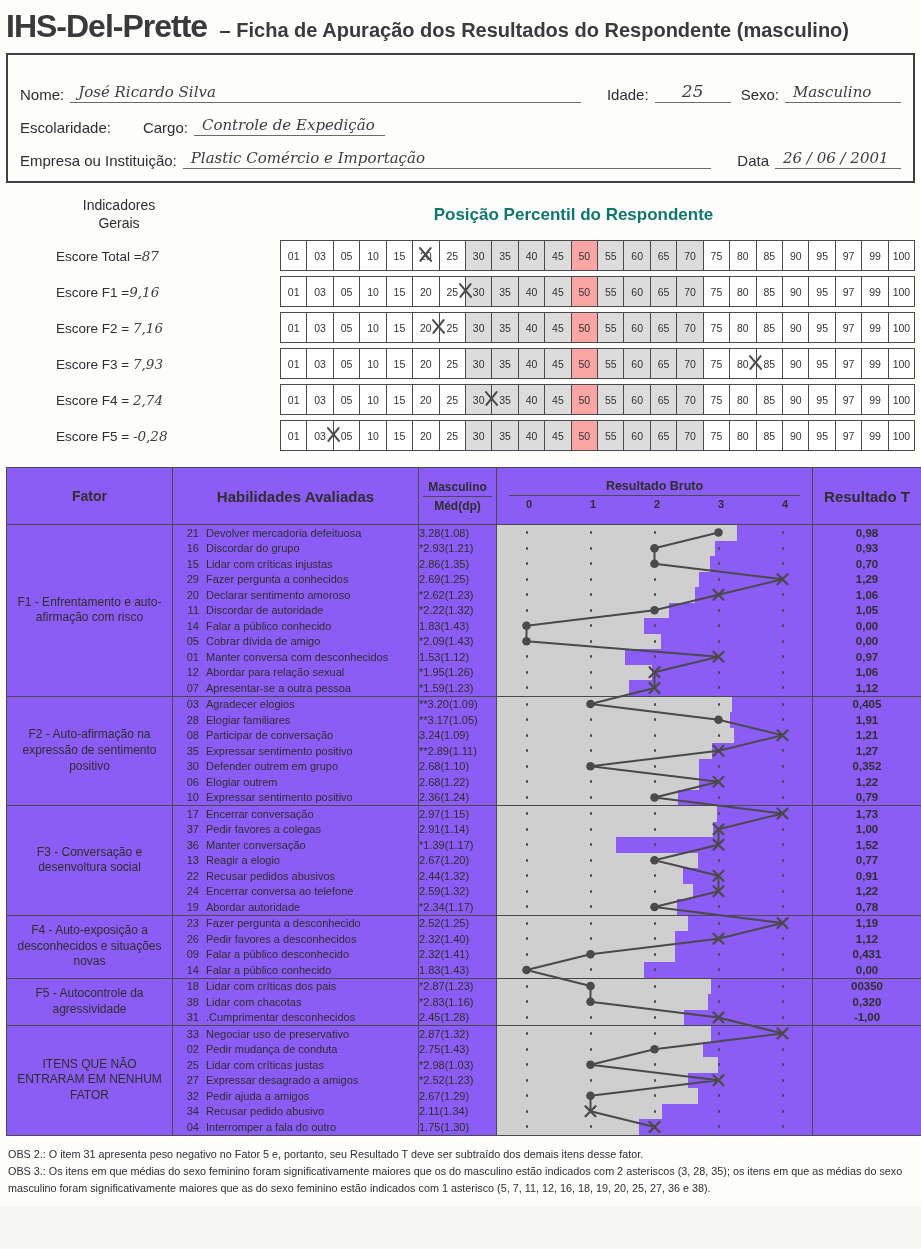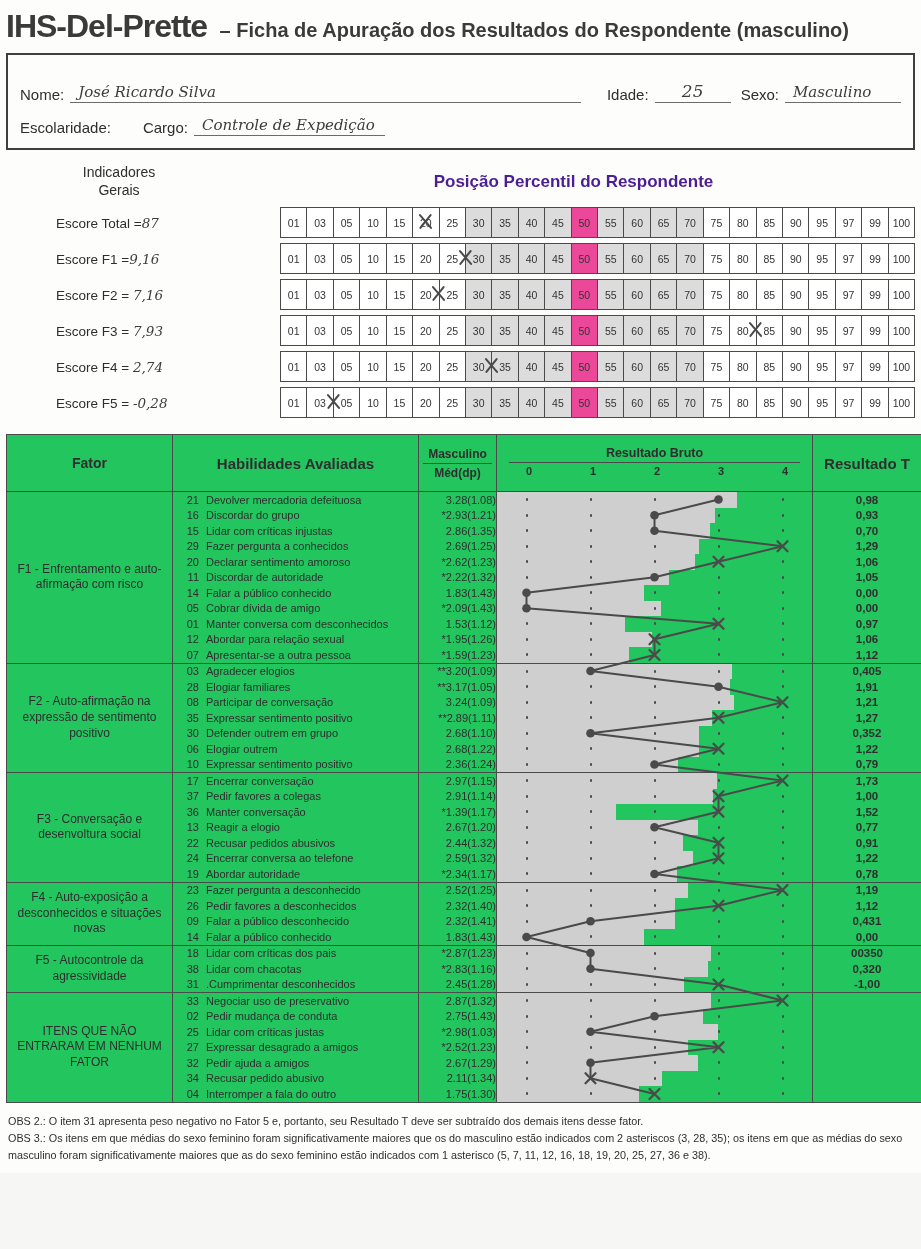--- a/index.html
+++ b/index.html
@@ -19,49 +19,49 @@
   .fval{border-bottom:1.3px solid #6b6b6b;padding:0 8px 1px 8px;min-height:18px;}
   .grow{flex:1;}
   .hand{font-family:"DejaVu Serif",serif;font-style:italic;color:#3d3d3d;font-size:15px;}
   .gap{width:26px;}
 
   
   .perc-section{margin:0 2px 16px 2px;}
   .perc-head{display:flex;align-items:center;margin-bottom:8px;}
   .perc-heading{width:226px;text-align:center;font-size:14px;color:#2e2e2e;line-height:1.25;}
   .perc-heading .l1{display:block;}
-  .perc-title{flex:1;text-align:center;font-size:17px;font-weight:600;color:#4c1d95;}
+  .perc-title{flex:1;text-align:center;font-size:17px;font-weight:600;color:#0f766e;}
   .perc-row{display:flex;align-items:center;margin-bottom:5px;margin-left:48px;}
   .perc-label{width:226px;font-size:13.5px;color:#2e2e2e;padding-left:2px;box-sizing:border-box;}
   .perc-score{font-family:"DejaVu Serif",serif;font-style:italic;font-size:13.5px;color:#3d3d3d;}
   .perc-grid{flex:1;display:flex;border:1.4px solid #4a4a4a;position:relative;background:#fff;}
   .perc-cell{flex:1;border-left:1px solid #4a4a4a;height:29px;display:flex;align-items:center;justify-content:center;font-size:10.5px;color:#333;}
   .perc-cell:first-child{border-left:none;}
   .perc-cell.shade{background:#dcdcdc;}
-  .perc-cell.shade-dark{background:#ec4899;}
+  .perc-cell.shade-dark{background:#fca5a5;}
   .perc-x{position:absolute;top:50%;width:18px;height:20px;transform:translate(-50%,-50%);z-index:3;}
 
   
   #table-wrap{position:relative;margin:0 2px;}
-  table.results{border-collapse:collapse;width:915px;table-layout:fixed;border:1.6px solid #4a4a4a;background:#22c55e;}
+  table.results{border-collapse:collapse;width:915px;table-layout:fixed;border:1.6px solid #4a4a4a;background:#8b5cf6;}
   col.c-fator{width:166px;} col.c-hab{width:246px;} col.c-med{width:78px;} col.c-chart{width:316px;} col.c-t{width:109px;}
   th{font-weight:600;color:#2e2e2e;vertical-align:middle;padding:2px;}
   thead th{border-bottom:1.2px solid #4a4a4a;height:52px;}
   .bl{border-left:1px solid #4a4a4a;}
   .th-fator{font-size:14px;} .th-hab{font-size:15px;} .th-t{font-size:15px;}
   .th-med .m1{font-size:12px;border-bottom:1px solid #4a4a4a;padding-bottom:2px;margin:0 2px;}
   .th-med .m2{font-size:12px;padding-top:2px;font-weight:600;}
   .th-bruto .b1{font-size:12.5px;border-bottom:1px solid #4a4a4a;margin:0 10px;padding-bottom:2px;}
   .scale{position:relative;height:15px;margin-top:2px;}
   .scale span{position:absolute;top:0;transform:translateX(-50%);font-size:11px;font-weight:600;}
   tbody td{height:15.5px;padding:0;vertical-align:middle;}
   td.fator-cell{text-align:center;font-size:12px;color:#2e2e2e;line-height:1.3;padding:0 8px;}
   td.hab-cell{font-size:11px;color:#2e2e2e;padding:0 2px 0 6px;white-space:nowrap;overflow:hidden;}
   .inum{display:inline-block;width:20px;text-align:right;margin-right:7px;}
-  td.med-cell{font-size:11px;text-align:right;color:#2e2e2e;white-space:nowrap;}
+  td.med-cell{font-size:11px;text-align:left;color:#2e2e2e;white-space:nowrap;}
   td.t-cell{font-size:11.5px;font-weight:600;text-align:center;color:#2e2e2e;}
   td.chart-cell{position:relative;}
   .bar{position:absolute;left:0;top:0;bottom:0;background:#cfcfcf;}
   .cdot{position:absolute;top:50%;width:2.6px;height:2.6px;margin-top:-1.3px;background:#4a4a4a;border-radius:50%;z-index:2;}
   tr.group-start td{border-top:1px solid #4a4a4a;}
   #overlay{position:absolute;left:0;top:0;pointer-events:none;z-index:4;}
 
   
   .obs{margin:10px 4px 0 4px;font-size:10.8px;color:#2e2e2e;line-height:1.55;}
   .obs p{margin:0 0 1px 0;}
@@ -85,20 +85,27 @@
       <span class="fval hand" style="width:60px;text-align:center;font-size:17px;">25</span>
       <span class="gap" style="width:10px;"></span>
       <span class="flabel">Sexo:</span>
       <span class="fval hand" style="width:100px;">Masculino</span>
     </div>
     <div class="form-row">
       <span class="flabel">Escolaridade:</span>
       <span class="gap"></span>
       <span class="flabel">Cargo:</span>
       <span class="fval hand" style="width:175px;">Controle de Expedição</span>
+    </div>
+    <div class="form-row">
+      <span class="flabel">Empresa ou Instituição:</span>
+      <span class="fval grow hand">Plastic Comércio e Importação</span>
+      <span class="gap"></span>
+      <span class="flabel">Data</span>
+      <span class="fval hand" style="width:110px;">26 / 06 / 2001</span>
     </div>
   </div>
 
   <div class="perc-section">
     <div class="perc-head">
       <div class="perc-heading">
         <span class="l1">Indicadores</span>
         <span class="l1">Gerais</span>
       </div>
       <div class="perc-title">Posição Percentil do Respondente</div>

